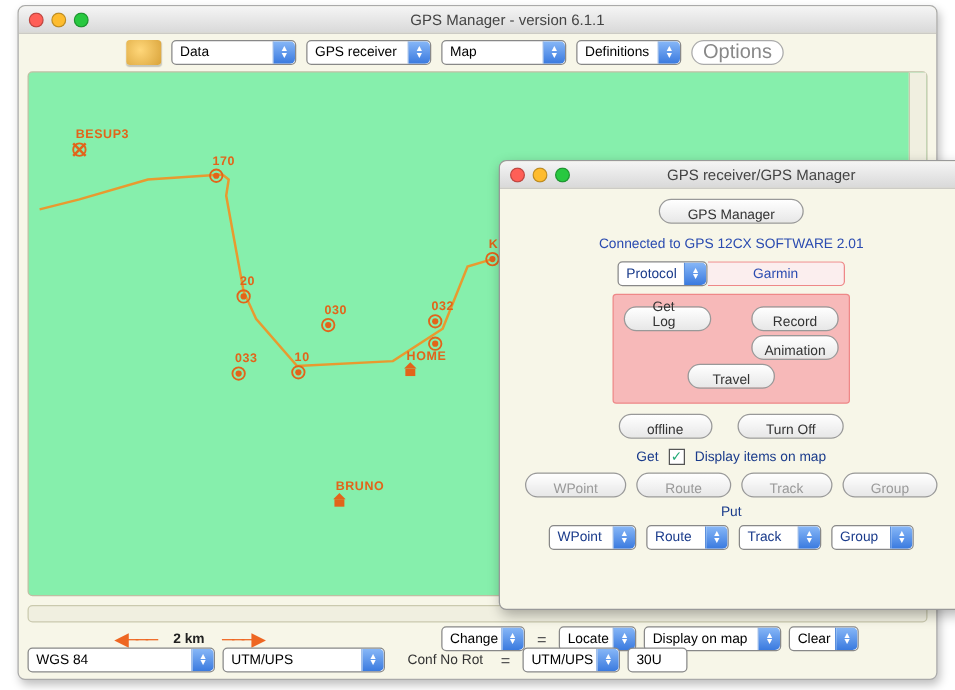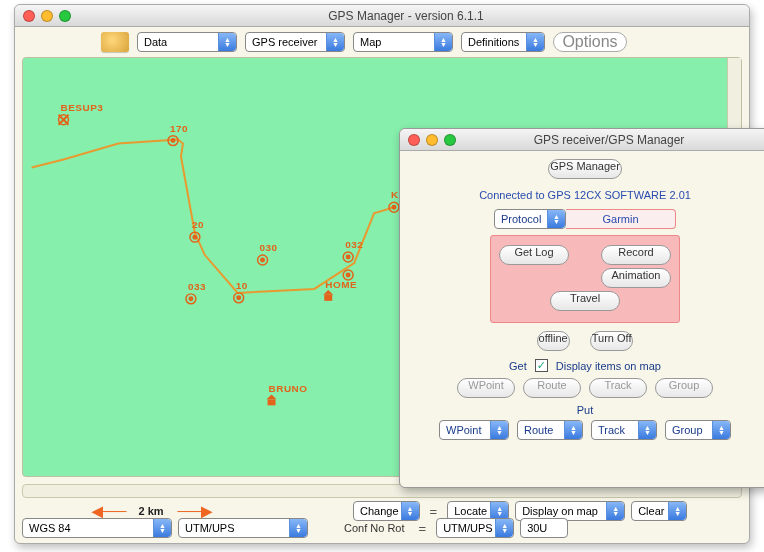--- a/index.html
+++ b/index.html
@@ -55,21 +55,21 @@
 
 
 .child {
   position:absolute; left:399px; top:128px; width:372px; height:360px;
   background:#f7f6e8; border:1px solid #999; border-radius:6px; box-shadow:2px 4px 10px rgba(0,0,0,.3);
 }
 .child .titlebar { }
 .child-body { padding:8px 12px; font-size:11px; color:#1a3b8b; }
 .child-body .center { text-align:center; }
 .pill {
-  display:inline-flex; align-items:flex-start; justify-content:center; height:20px; padding:0 1px;
+  display:inline-flex; align-items:flex-end; justify-content:center; height:20px; padding:0 22px;
   background:linear-gradient(#fff,#e7e7e7); border:1px solid #999; border-radius:11px; font-size:11px; color:#333;
 }
 .status { color:#2a4bb0; margin:10px 0 8px; }
 .proto-row { display:flex; justify-content:center; gap:0; margin-bottom:6px; }
 .proto-row .dd { min-width:72px; }
 .proto-val { min-width:110px; height:20px; border:1px solid #e88; border-left:none; border-top-right-radius:4px; border-bottom-right-radius:4px; display:inline-flex; align-items:center; justify-content:center; font-size:11px; color:#2a4bb0; background:#fbeeee; }
 .rt-box { background:#f7b9b9; border:1px solid #e88; border-radius:3px; padding:6px 8px 8px; width:190px; margin:2px auto 8px; }
 .rt-title { color:#b02323; text-align:center; margin-bottom:4px; }
 .rt-row { display:flex; justify-content:space-between; gap:6px; margin:3px 0; }
 .rt-row.indent { justify-content:flex-end; }
@@ -207,21 +207,21 @@
 
   <div class="footer">
     <div class="dd wide">
       <span>WGS 84</span>
       <span class="cap">▲<br>▼</span>
     </div>
     <div class="dd wide" style="min-width:130px">
       <span>UTM/UPS</span>
       <span class="cap">▲<br>▼</span>
     </div>
-    <span class="lbl" style="margin-left:30px">Conf No Rot</span>
+    <span class="lbl" style="margin-left:12px">Conf No Rot</span>
     <span class="small-eq">=</span>
     <div class="dd" style="min-width:78px">
       <span>UTM/UPS</span>
       <span class="cap">▲<br>▼</span>
     </div>
     <div class="dd" style="min-width:48px">
       <span>30U</span>
     </div>
   </div>
 </div>

